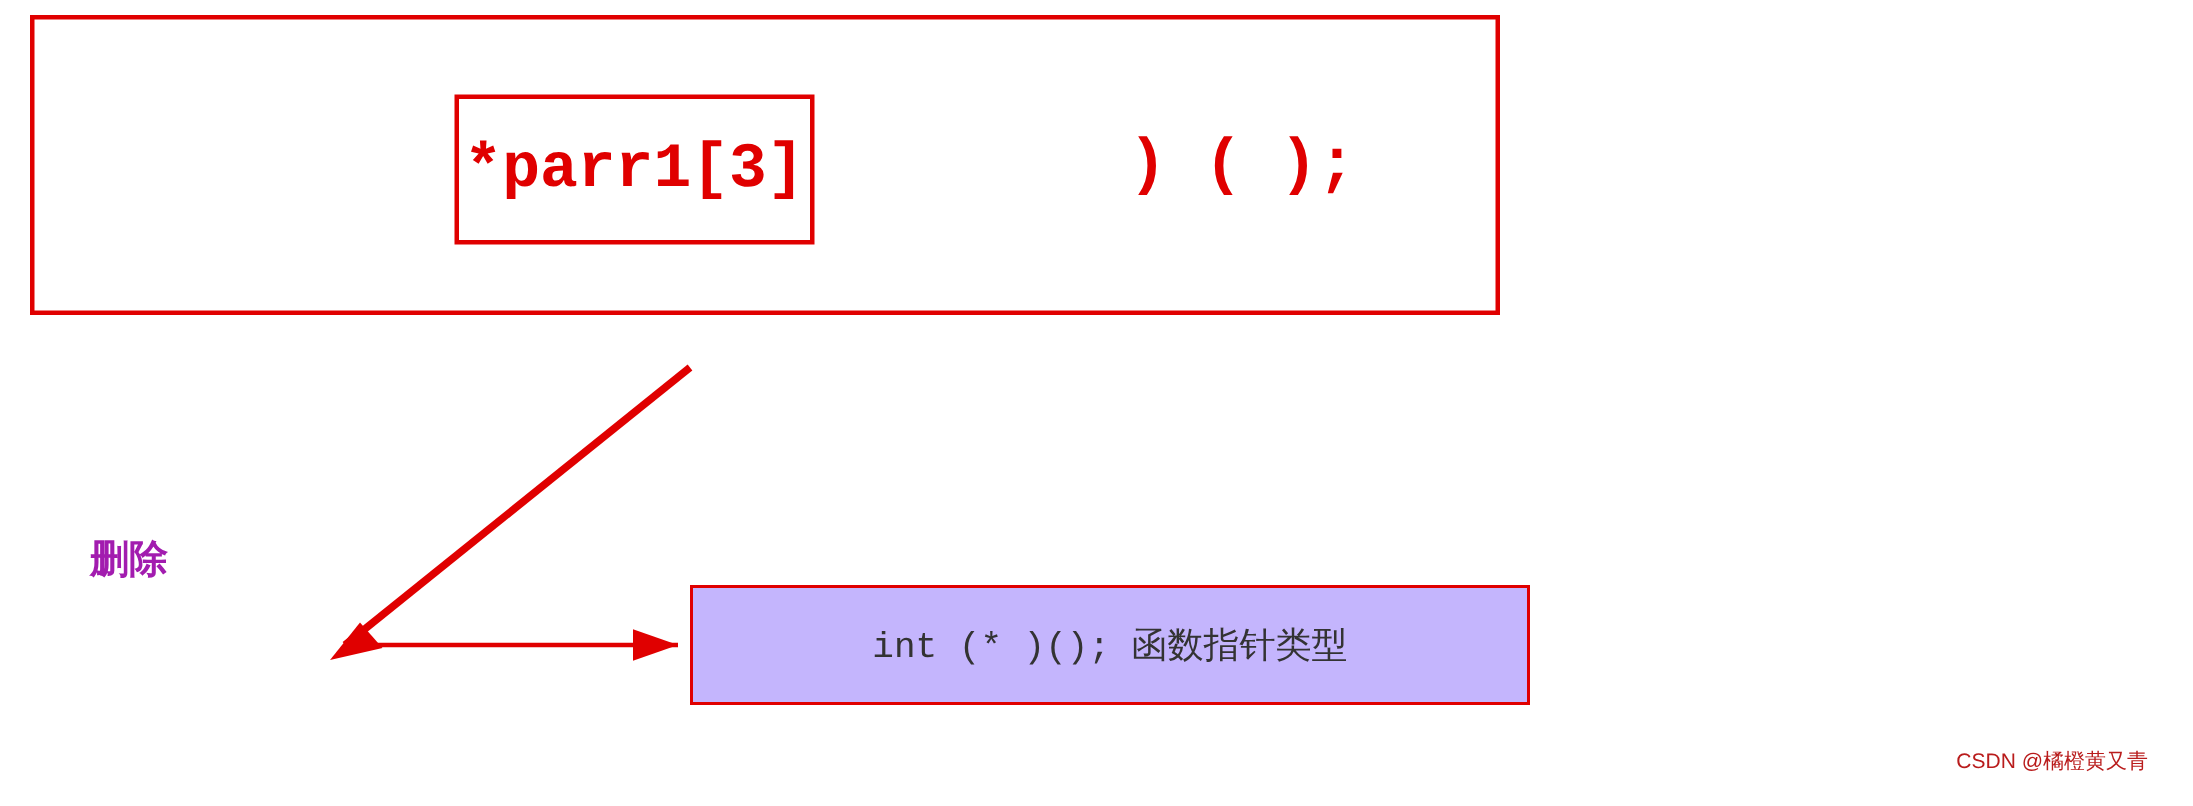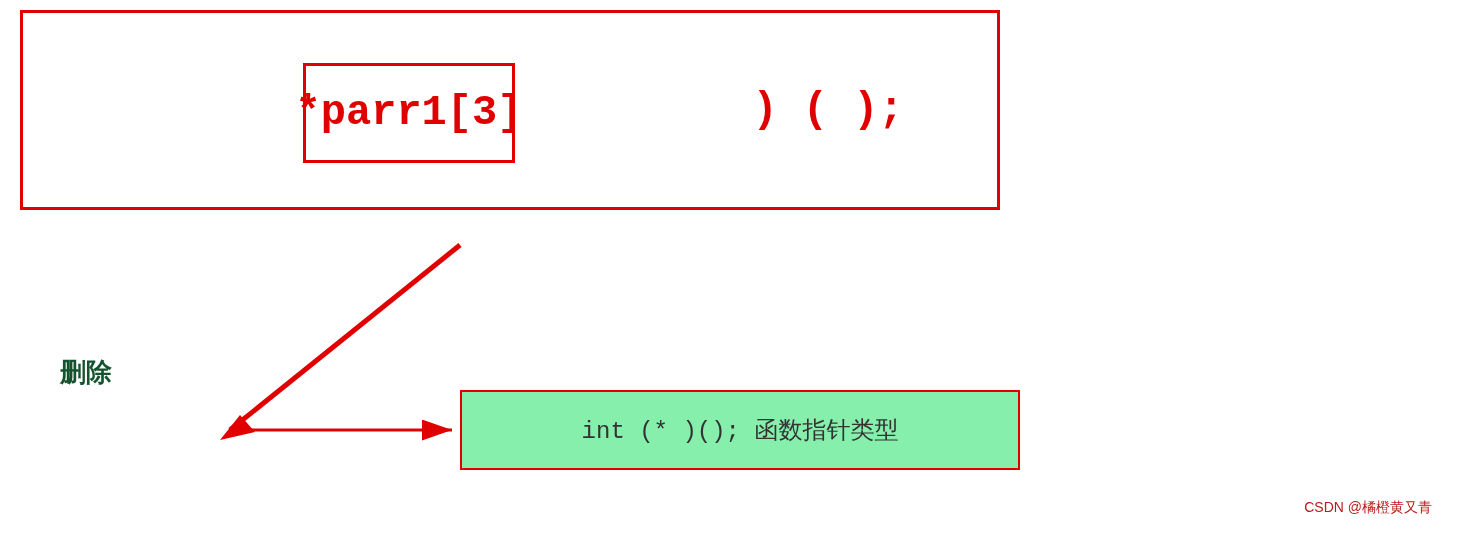--- a/index.html
+++ b/index.html
@@ -46,21 +46,21 @@
       color: #e00000;
       font-weight: bold;
       font-size: 42px;
     }
 
     
     .inner-box {
       position: absolute;
       top: 50px;
       left: 280px;
-      width: 212px;
+      width: 240px;
       height: 100px;
       border: 3px solid #e00000;
       background: #ffffff;
       display: flex;
       align-items: center;
       justify-content: center;
     }
 
     .inner-box-text {
       font-size: 42px;
@@ -78,33 +78,33 @@
       pointer-events: none;
     }
 
     
     .delete-label {
       position: absolute;
       top: 355px;
       left: 60px;
       font-size: 26px;
       font-weight: bold;
-      color: #14532d;
+      color: #a21caf;
       font-family: 'SimSun', 'STSong', serif;
     }
 
     
     .result-box {
       position: absolute;
       top: 390px;
       left: 460px;
       width: 560px;
       height: 80px;
       border: 2px solid #e00000;
-      background: #86efac;
+      background: #c4b5fd;
       display: flex;
       align-items: center;
       justify-content: center;
     }
 
     .result-text {
       font-size: 24px;
       color: #333333;
       font-family: 'Courier New', Courier, monospace;
     }

